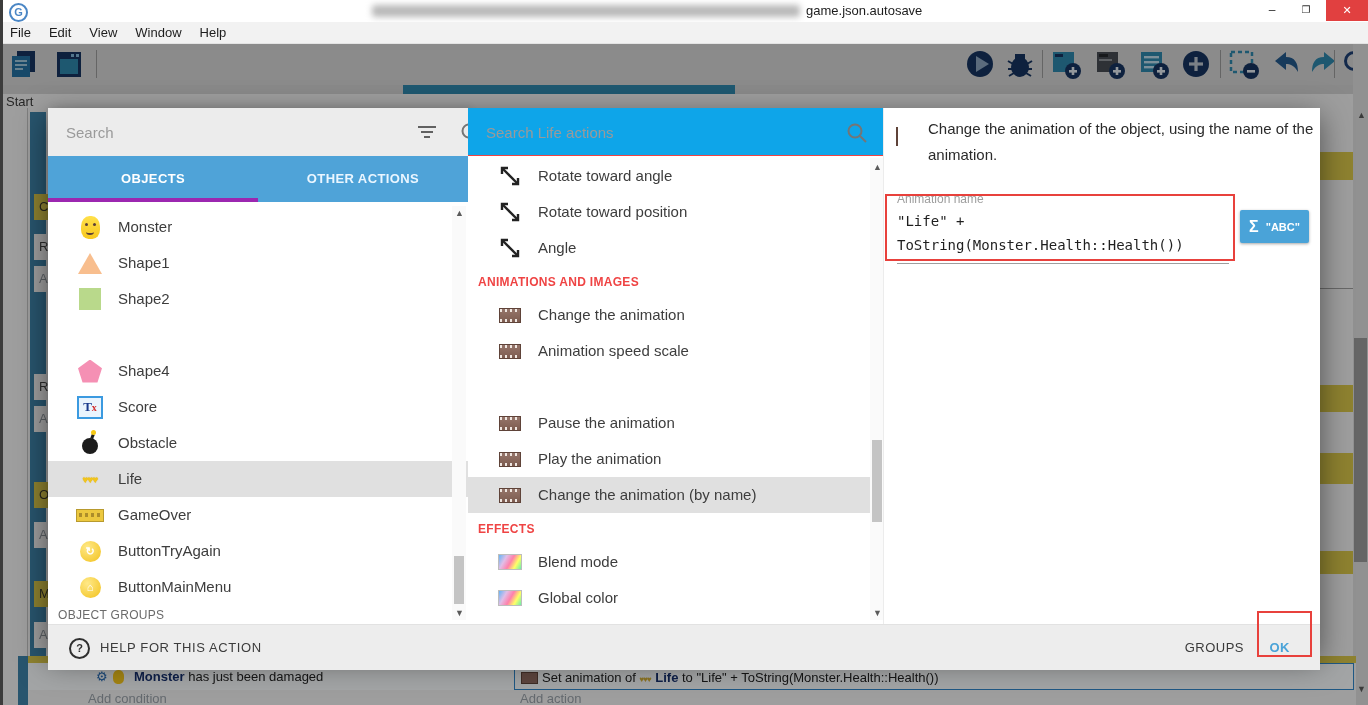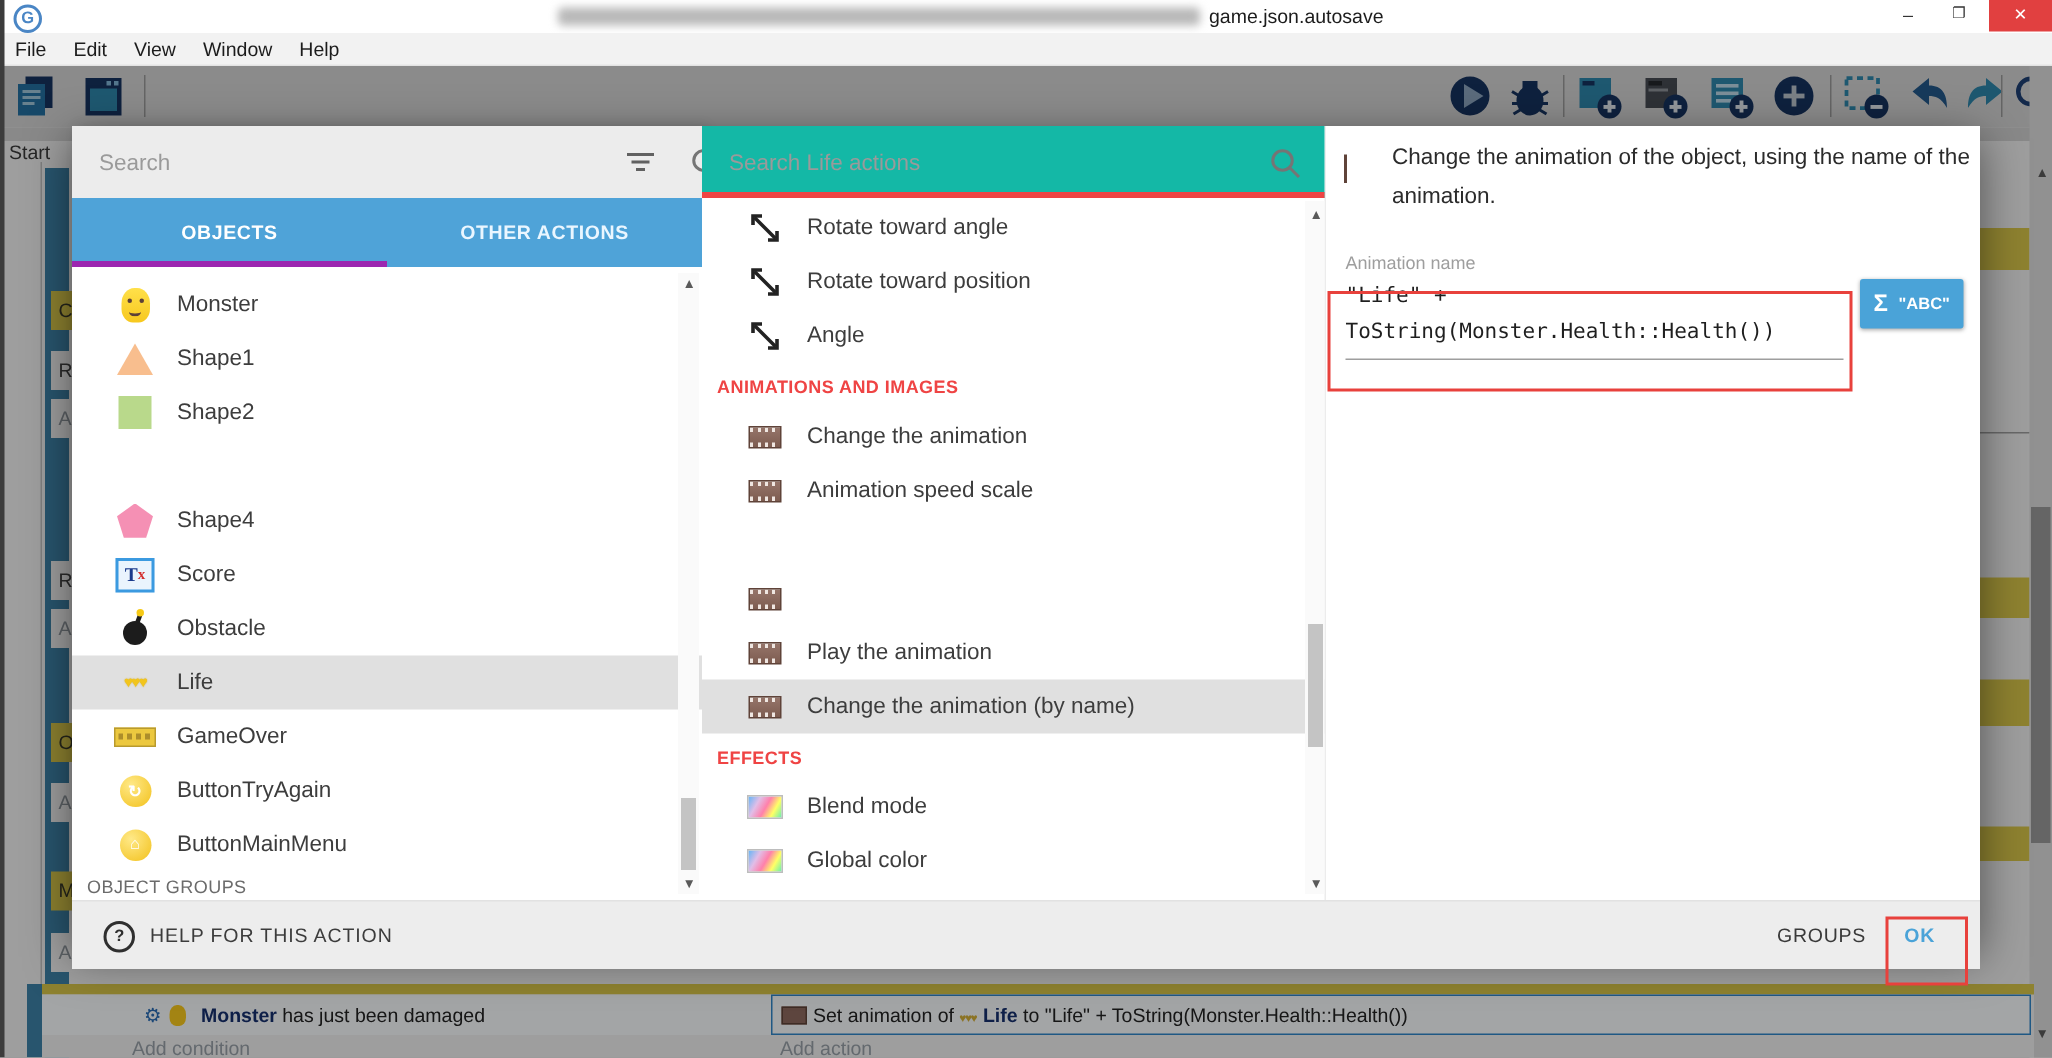--- a/index.html
+++ b/index.html
@@ -55,29 +55,29 @@
   .evt-obj{font-weight:bold;color:#16306e;}
   .gear-mini{position:absolute;left:68px;top:0;color:#2a6db5;font-size:13px;}
   .monster-mini{position:absolute;left:85px;top:7px;width:11px;height:14px;background:#f7c81e;border-radius:45% 45% 40% 40%;}
   .hearts-mini{color:#d4af37;font-size:8px;letter-spacing:-1px;}
   .film-mini{display:inline-block;width:15px;height:10px;background:#8d6a5f;border:1px solid #5f4339;vertical-align:middle;margin-right:4px;}
 
   
   .overlay{position:absolute;left:0;top:44px;width:1368px;height:661px;background:rgba(0,0,0,0.34);z-index:5;}
 
   
-  .dialog{position:absolute;left:48px;top:84px;width:1272px;height:546px;background:#ffffff;z-index:10;
+  .dialog{position:absolute;left:48px;top:108px;width:1272px;height:546px;background:#ffffff;z-index:10;
     box-shadow:0 8px 30px rgba(0,0,0,0.5);border-radius:2px;}
   .panel{position:absolute;top:0;height:516px;overflow:hidden;}
   .p-left{left:0;width:420px;box-shadow:3px 0 8px rgba(0,0,0,0.12);background:#fff;}
   .p-mid{left:420px;width:416px;background:#fff;border-right:1px solid #ececec;box-sizing:border-box;}
   .p-right{left:836px;width:436px;background:#fff;}
 
   .searchbox-l{position:absolute;left:0;top:0;width:420px;height:48px;background:#ececec;}
-  .searchbox-m{position:absolute;left:0;top:0;width:416px;height:48px;background:#14b8a6;border-bottom:4px solid #ef4444;box-sizing:border-box;}
+  .searchbox-m{position:absolute;left:0;top:0;width:416px;height:48px;background:#0ea5e9;border-bottom:1px solid #ef4444;box-sizing:border-box;}
   .search-input{position:absolute;left:16px;top:10px;width:330px;height:26px;border:none;outline:none;background:transparent;
     font-size:15px;color:#333;font-family:"Liberation Sans",sans-serif;}
   .search-input::placeholder{color:#9a9a9a;opacity:1;}
   .sicon{position:absolute;top:14px;}
 
   .tabs{position:absolute;left:0;top:48px;width:420px;height:46px;background:#4fa3d8;}
   .tab{position:absolute;top:0;width:210px;height:46px;text-align:center;line-height:46px;
     color:#fff;font-size:13px;font-weight:bold;letter-spacing:.4px;}
   .tab.t2{left:210px;color:#eaf6ff;}
   .tab-underline{position:absolute;left:0;bottom:0;width:210px;height:4px;background:#9c27b0;}
@@ -450,20 +450,21 @@
       <div class="arow" style="top:225px">
         <span class="oicon">
             <span class="ico-film"></span>
           </span>
         <span class="olabel">Animation speed scale</span>
       </div>
       <div class="arow" style="top:297px">
         <span class="oicon">
             <span class="ico-film"></span>
           </span>
+        <span class="olabel">Pause the animation</span>
       </div>
       <div class="arow" style="top:333px">
         <span class="oicon">
             <span class="ico-film"></span>
           </span>
         <span class="olabel">Play the animation</span>
       </div>
       <div class="arow sel" style="top:369px">
         <span class="oicon">
             <span class="ico-film"></span>

